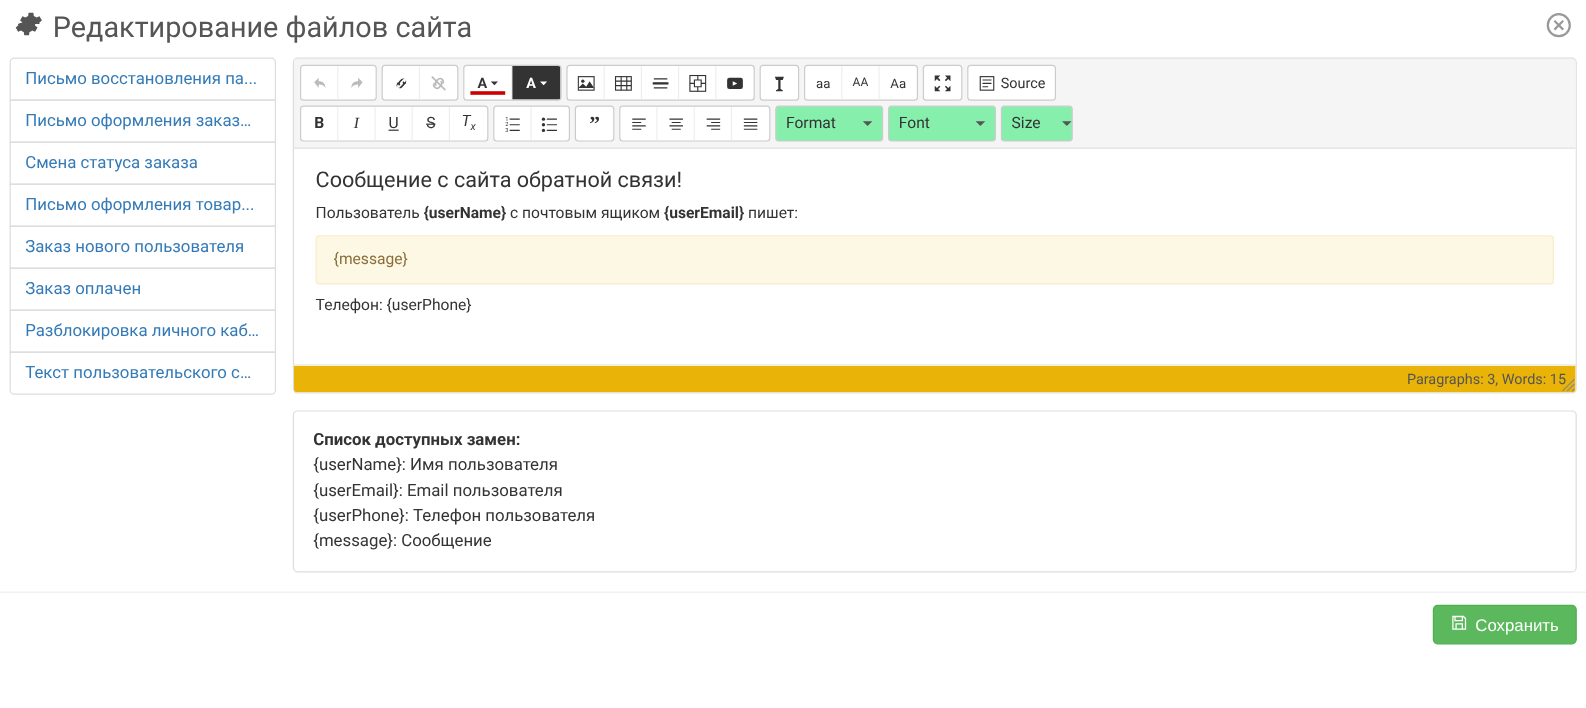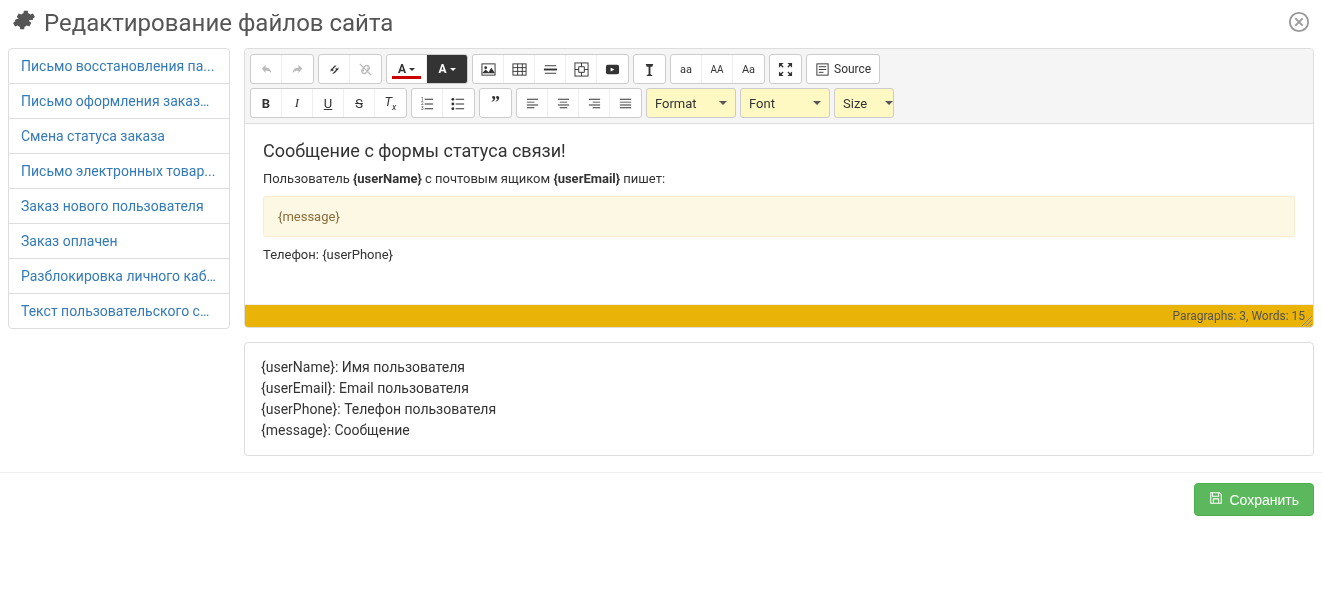--- a/index.html
+++ b/index.html
@@ -20,21 +20,21 @@
 .toolbar{background:#f5f5f5;border-bottom:1px solid #ddd;padding:5px}
 .tb-row{display:flex;flex-wrap:wrap;gap:4px;margin-bottom:4px}
 .tb-row:last-child{margin-bottom:0}
 .tb-group{display:flex;border:1px solid #ccc;border-radius:3px;background:#fff;overflow:hidden}
 .tb-btn{width:31px;height:28px;display:flex;align-items:center;justify-content:center;cursor:pointer;border-right:1px solid #eee;color:#333;font-size:13px}
 .tb-btn:last-child{border-right:none}
 .tb-btn.disabled{color:#bbb;cursor:default}
 .tb-btn svg{width:15px;height:15px;fill:currentColor}
 .tb-btn-wide{width:40px}
 .tb-btn-src{width:auto;padding:0 8px;gap:4px;font-size:12px}
-.tb-dd{display:flex;align-items:center;border:1px solid #ccc;border-radius:3px;background:#fef9c3;height:30px;padding:0 8px;cursor:pointer;font-size:13px;color:#333;gap:18px}
+.tb-dd{display:flex;align-items:center;border:1px solid #ccc;border-radius:3px;background:#86efac;height:30px;padding:0 8px;cursor:pointer;font-size:13px;color:#333;gap:18px}
 .tb-dd.fmt{width:90px;justify-content:space-between}
 .tb-dd.fnt{width:90px;justify-content:space-between}
 .tb-dd.sz{width:60px;justify-content:space-between}
 .caret{width:0;height:0;border-left:4px solid transparent;border-right:4px solid transparent;border-top:4px solid #555}
 .color-btn{position:relative}
 .color-btn .letter{position:relative;z-index:1;font-weight:bold;font-size:12px}
 .color-btn.red .letter{color:#333}
 .color-btn.red::after{content:"";position:absolute;bottom:4px;left:5px;right:5px;height:3px;background:#c00}
 .color-btn.bg{background:#333;color:#fff}
 .color-btn .car{width:0;height:0;border-left:3px solid transparent;border-right:3px solid transparent;border-top:3px solid #333;margin-left:3px}
@@ -71,21 +71,21 @@
         <path d="M8 8l8 8M16 8l-8 8"></path>
       </svg>
   </span>
 </div>
 
 <div class="body">
   <div class="sidebar">
     <div class="sidebar-item">Письмо восстановления па...</div>
     <div class="sidebar-item">Письмо оформления заказа...</div>
     <div class="sidebar-item">Смена статуса заказа</div>
-    <div class="sidebar-item">Письмо электронных товар...</div>
+    <div class="sidebar-item">Письмо оформления товар...</div>
     <div class="sidebar-item">Заказ нового пользователя</div>
     <div class="sidebar-item">Заказ оплачен</div>
     <div class="sidebar-item">Разблокировка личного каб...</div>
     <div class="sidebar-item">Текст пользовательского со...</div>
   </div>
 
   <div class="main">
     <div class="editor-wrap">
       <div class="toolbar">
         <div class="tb-row">
@@ -255,39 +255,40 @@
               <span class="caret"></span>
             </div>
           <div class="tb-dd sz">
               <span>Size</span>
               <span class="caret"></span>
             </div>
         </div>
       </div>
 
       <div class="editor-content">
-        <div class="ec-h2">Сообщение с формы статуса связи!</div>
+        <div class="ec-h2">Сообщение с сайта обратной связи!</div>
         <div class="ec-p">
           <span>Пользователь </span><b>{userName}</b><span> с почтовым ящиком </span><b>{userEmail}</b><span> пишет:</span>
         </div>
         <div class="ec-msg">{message}</div>
         <div class="ec-p">Телефон: {userPhone}</div>
       </div>
 
       <div class="status-bar">
         <span>Paragraphs: 3, Words: 15</span>
         <span class="resize-grip">
           <svg viewBox="0 0 12 12">
               <path d="M11 1L1 11M11 5L5 11M11 9L9 11" stroke="#888" stroke-width="1"></path>
             </svg>
         </span>
       </div>
     </div>
 
     <div class="repl-panel">
+      <div class="repl-title">Список доступных замен:</div>
       <div>{userName}: Имя пользователя</div>
       <div>{userEmail}: Email пользователя</div>
       <div>{userPhone}: Телефон пользователя</div>
       <div>{message}: Сообщение</div>
     </div>
   </div>
 </div>
 
 <div class="footer-bar">
   <button class="save-btn">

